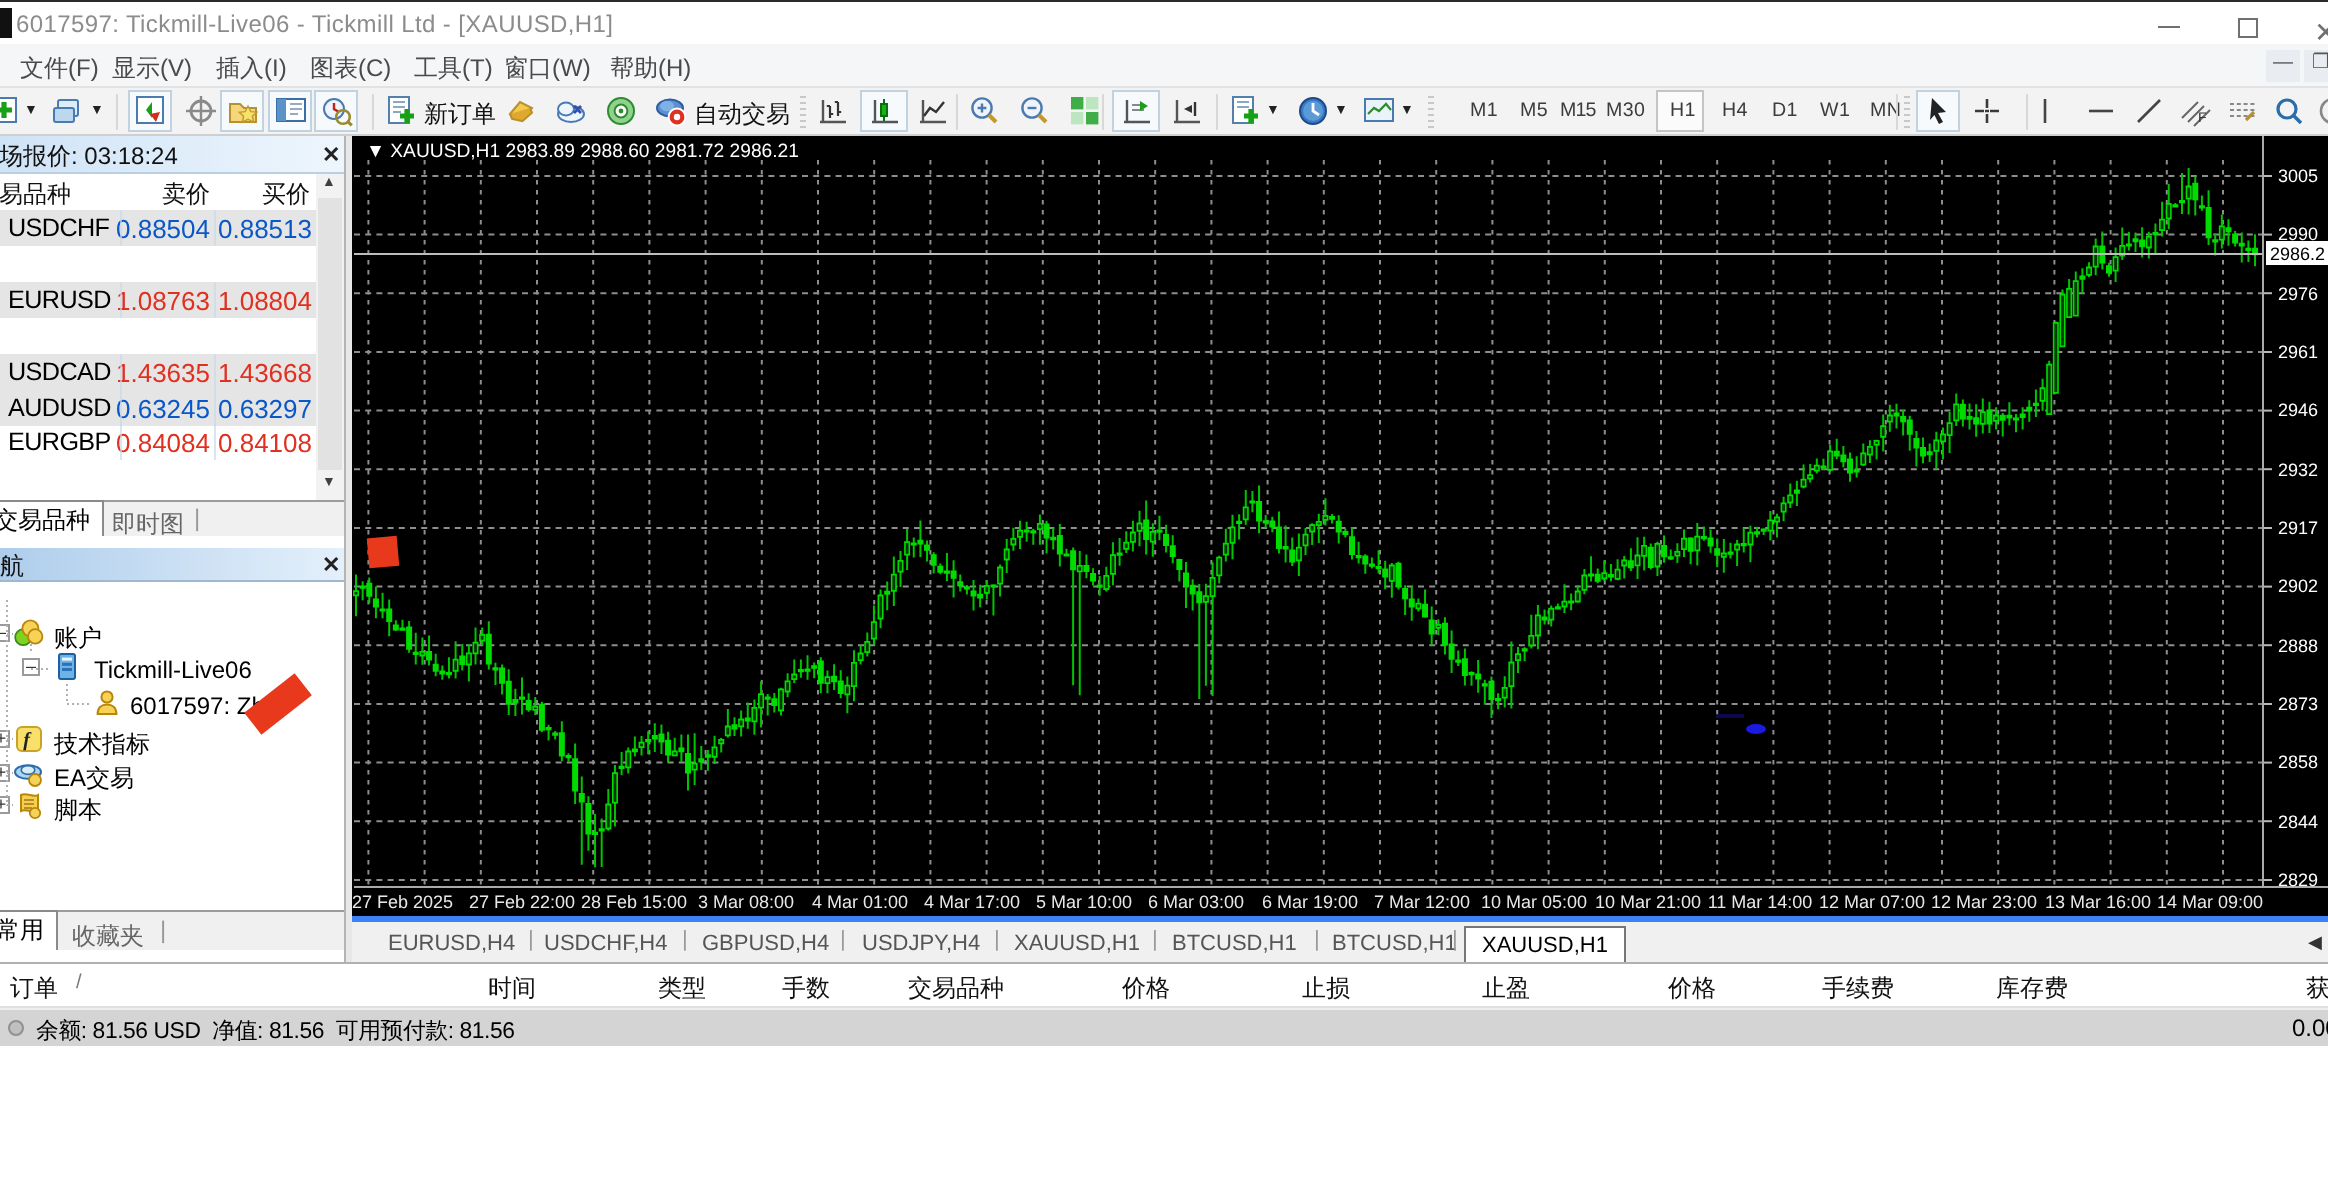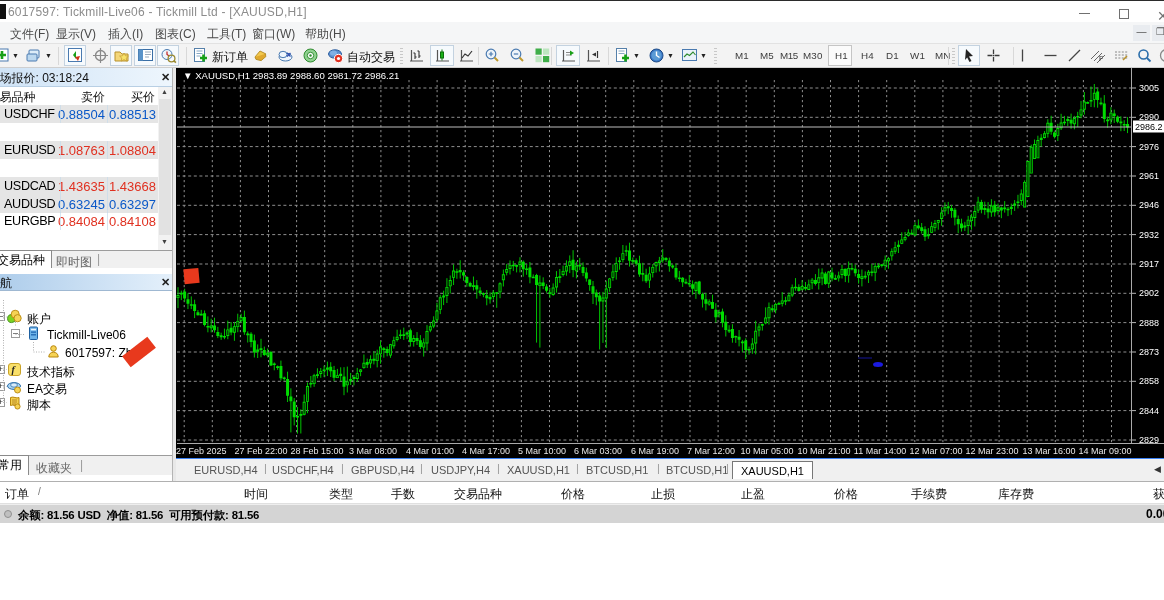--- a/index.html
+++ b/index.html
@@ -33,28 +33,28 @@
 #mw-sb{position:absolute;left:158px;top:19px;width:14px;height:163px;background:#f2f2f2}
 #mw-tabs{position:absolute;left:0;top:182px;width:172px;height:18px;background:#f0f0f0;border-top:1px solid #9c9c9c;font-size:12px;color:#666}
 .seltab{position:absolute;top:-1px;background:#fff;border:1px solid #8a8a8a;border-bottom:none;color:#000;padding:1px 6px 0 6px;height:18px}
 #nav{position:absolute;left:0;top:206px;width:172px;height:207px;background:#fff}
 #nav-title{position:absolute;left:0;top:0;width:172px;height:17px;background:linear-gradient(90deg,#aecdeb,#e4f0fb);border-bottom:1px solid #9fb8d2;font-size:12px;color:#111}
 .treerow{position:absolute;left:0;width:172px;height:17px;font-size:12px;color:#000;white-space:nowrap}
 .treerow .t{position:absolute;top:2px}
 .exp{position:absolute;width:9px;height:9px;border:1px solid #9a9a9a;background:#fff;font-size:9px;line-height:7px;text-align:center;color:#333;top:4px}
 #nav-tabs{position:absolute;left:0;top:181px;width:172px;height:20px;background:#f0f0f0;border-top:1px solid #9c9c9c;font-size:12px;color:#666}
 #vborder{position:absolute;left:172px;top:68px;width:4px;height:413px;background:#e8e8e8;border-left:1px solid #b4b4b4}
-#chtabs{position:absolute;left:176px;top:458px;width:988px;height:23px;background:#f0f0f0;border-top:1px solid #3b82f6;font-size:11px;color:#555}
+#chtabs{position:absolute;left:176px;top:458px;width:988px;height:23px;background:#f0f0f0;border-top:3px solid #3b82f6;font-size:11px;color:#555}
 #chtabs span{position:absolute;top:5px}
 #chtabs .sep{color:#999}
 #chtabs .sel{top:2px;background:#fff;border:1px solid #777;border-bottom:none;color:#000;padding:3px 8px 2px 8px;font-size:11px}
 #term-head{position:absolute;left:0;top:481px;width:1164px;height:23px;background:#fff;border-top:1px solid #b0b0b0;border-bottom:1px solid #e0e0e0;font-size:12px;color:#111}
 #term-head span{position:absolute;top:4px}
 #term-head .ra{text-align:right}
-#statusbar{position:absolute;left:0;top:504px;width:1164px;height:19px;background:#d4d4d4;border-top:1px solid #eee;font-size:12px;color:#000;font-weight:700}
+#statusbar{position:absolute;left:0;top:504px;width:1164px;height:19px;background:#d4d4d4;border-top:1px solid #eee;font-size:12px;color:#000;font-weight:400}
 #statusbar .dot{position:absolute;left:4px;top:5px;width:8px;height:8px;border:1px solid #909090;border-radius:50%;background:#c0c0c0}
 svg{position:absolute;left:0;top:0}
 </style></head>
 <body>
 <svg id="chart" width="1164" height="600" viewBox="0 0 1164 600">
 <rect x="176" y="68" width="988" height="390" fill="#000"></rect>
 <path d="M184.2 80V443M212.3 80V443M240.4 80V443M268.5 80V443M296.6 80V443M324.7 80V443M352.8 80V443M380.9 80V443M409.0 80V443M437.1 80V443M465.2 80V443M493.3 80V443M521.4 80V443M549.5 80V443M577.6 80V443M605.7 80V443M633.8 80V443M661.9 80V443M690.0 80V443M718.1 80V443M746.2 80V443M774.3 80V443M802.4 80V443M830.5 80V443M858.6 80V443M886.7 80V443M914.8 80V443M942.9 80V443M971.0 80V443M999.1 80V443M1027.2 80V443M1055.3 80V443M1083.4 80V443M1111.5 80V443" stroke="#8e8e8e" stroke-width="1" stroke-dasharray="2.2,2.8" fill="none"></path>
 <path d="M177 88.0H1131M177 117.3H1131M177 146.6H1131M177 176.0H1131M177 205.3H1131M177 234.6H1131M177 264.0H1131M177 293.3H1131M177 322.6H1131M177 352.0H1131M177 381.3H1131M177 410.6H1131M177 440.0H1131" stroke="#8e8e8e" stroke-width="1" stroke-dasharray="3,2.6" fill="none"></path>
 <path d="M178 287.2V308.1M181.32 290.6V300.1M184.64 288.7V301.6M187.96 293.2V309.1M191.28 296.4V309.1M194.6 299.7V318.1M197.92 310.1V315.5M201.24 309.9V315.3M204.56 310.5V326.4M207.88 316.4V332.3M211.2 318.7V332.4M214.52 317.7V332.7M217.84 326.9V338.1M221.16 332.7V339.9M224.48 328.6V339.2M227.8 320.6V339.2M231.12 322.0V335.3M234.44 322.1V340.8M237.76 313.7V332.2M241.08 313.8V322.7M244.4 310.6V334.8M247.72 331.4V342.5M251.04 332.2V347.3M254.36 334.6V357.5M257.68 344.4V358.0M261 338.8V357.3M264.32 346.6V355.9M267.64 348.5V357.5M270.96 350.9V366.0M274.28 362.4V370.3M277.6 365.5V369.8M280.92 360.6V380.6M284.24 376.6V380.8M287.56 371.7V402.0M290.88 388.3V432.4M294.2 398.1V425.4M297.52 407.0V433.6M300.84 409.3V433.5M304.16 394.5V415.4M307.48 382.5V413.2M310.8 376.0V387.6M314.12 373.8V386.8M317.44 368.3V378.3M320.76 368.0V377.8M324.08 365.6V377.1M327.4 361.6V376.0M330.72 362.2V377.0M334.04 365.9V381.2M337.36 368.9V378.1M340.68 367.3V381.1M344 367.2V395.2M347.32 366.6V392.5M350.64 373.0V385.0M353.96 375.0V385.4M357.28 367.9V382.0M360.6 369.0V376.2M363.92 354.5V368.8M367.24 358.6V368.0M370.56 355.3V368.2M373.88 351.2V364.4M377.2 349.7V367.4M380.52 340.7V363.7M383.84 347.0V357.7M387.16 346.5V356.3M390.48 343.9V357.8M393.8 336.6V348.6M397.12 329.7V341.5M400.44 329.7V338.9M403.76 327.6V339.9M407.08 331.3V339.1M410.4 328.6V346.6M413.72 335.2V346.6M417.04 332.1V345.0M420.36 335.1V349.1M423.68 338.3V356.6M427 325.1V350.6M430.32 322.5V332.2M433.64 316.3V328.2M436.96 302.8V322.4M440.28 294.8V314.1M443.6 290.7V305.1M446.92 278.2V303.0M450.24 275.5V293.5M453.56 264.4V285.0M456.88 268.7V278.8M460.2 260.2V278.5M463.52 270.2V280.8M466.84 276.1V286.8M470.16 281.7V287.1M473.48 276.5V290.5M476.8 280.1V298.7M480.12 287.2V295.8M483.44 292.5V297.2M486.76 290.0V305.3M490.08 292.4V303.6M493.4 290.3V299.7M496.72 292.2V307.8M500.04 282.2V298.2M503.36 269.5V286.5M506.68 263.9V275.4M510 260.4V274.5M513.32 260.9V270.9M516.64 264.4V272.4M519.96 257.2V272.4M523.28 260.4V276.7M526.6 264.0V274.8M529.92 262.0V283.3M533.24 274.4V277.9M536.56 273.8V342.6M539.88 275.5V347.6M543.2 277.3V289.1M546.52 284.1V292.7M549.84 288.0V297.9M553.16 283.4V295.8M556.48 271.1V292.6M559.8 269.0V282.9M563.12 265.6V276.5M566.44 260.4V275.7M569.76 255.4V273.1M573.08 250.2V277.2M576.4 261.6V278.4M579.72 257.9V270.1M583.04 262.4V276.2M586.36 267.6V281.6M589.68 279.4V290.8M593 281.0V304.0M596.32 289.6V305.3M599.64 292.0V349.5M602.96 291.9V342.9M606.28 281.1V348.0M609.6 277.9V291.8M612.92 264.4V280.8M616.24 257.4V279.6M619.56 257.1V269.7M622.88 245.0V262.4M626.2 245.5V256.1M629.52 242.7V266.6M632.84 257.5V264.1M636.16 258.4V266.1M639.48 255.7V276.8M642.8 262.8V281.3M646.12 268.7V283.0M649.44 266.7V288.0M652.76 264.0V277.5M656.08 261.6V272.5M659.4 256.9V271.5M662.72 249.1V262.7M666.04 257.0V261.8M669.36 257.6V271.7M672.68 264.4V268.8M676 263.6V279.7M679.32 270.9V281.8M682.64 277.1V286.9M685.96 278.8V284.2M689.28 275.1V286.7M692.6 280.4V294.6M695.92 281.5V298.9M699.24 280.9V294.8M702.56 292.6V307.5M705.88 292.9V310.4M709.2 299.3V305.7M712.52 294.7V308.8M715.84 303.2V322.6M719.16 309.6V317.5M722.48 308.6V327.3M725.8 315.3V336.5M729.12 325.2V333.0M732.44 324.2V342.7M735.76 335.6V342.9M739.08 330.0V346.4M742.4 339.9V352.4M745.72 338.3V359.0M749.04 346.6V354.6M752.36 338.1V353.8M755.68 320.7V354.3M759 323.5V336.5M762.32 323.6V330.6M765.64 307.4V324.3M768.96 302.5V324.6M772.28 304.8V312.3M775.6 302.7V313.3M778.92 301.7V304.1M782.24 292.1V306.5M785.56 296.8V305.1M788.88 292.6V301.2M792.2 284.5V297.1M795.52 278.1V290.7M798.84 284.3V291.6M802.16 280.2V290.5M805.48 282.0V290.6M808.8 279.6V290.1M812.12 278.0V289.2M815.44 274.1V285.5M818.76 268.6V289.5M822.08 268.4V285.2M825.4 271.8V284.8M828.72 270.9V288.0M832.04 267.7V281.4M835.36 274.7V280.0M838.68 271.6V281.5M842 264.7V278.5M845.32 268.7V282.1M848.64 261.5V282.7M851.96 263.2V270.4M855.28 264.7V276.4M858.6 269.3V283.6M861.92 269.5V286.4M865.24 271.4V279.3M868.56 270.0V283.0M871.88 264.1V276.3M875.2 262.9V281.1M878.52 263.4V268.8M881.84 264.2V267.5M885.16 255.5V270.2M888.48 256.9V268.7M891.8 248.4V260.6M895.12 241.8V254.0M898.44 240.4V253.0M901.76 232.3V244.1M905.08 232.0V241.3M908.4 229.3V236.7M911.72 229.4V235.0M915.04 222.4V236.1M918.36 219.4V229.6M921.68 223.0V233.6M925 226.3V240.9M928.32 228.1V238.8M931.64 221.8V232.9M934.96 220.1V231.5M938.28 219.9V229.7M941.6 207.2V225.8M944.92 202.4V215.9M948.24 201.9V214.2M951.56 205.0V217.8M954.88 207.9V225.4M958.2 215.5V233.2M961.52 218.7V231.6M964.84 221.8V231.0M968.16 215.9V234.2M971.48 213.8V229.7M974.8 206.0V226.5M978.12 196.8V213.0M981.44 199.8V213.3M984.76 201.7V214.8M988.08 202.1V218.4M991.4 199.2V216.8M994.72 200.9V216.5M998.04 203.6V214.7M1001.36 206.5V218.2M1004.68 201.1V212.6M1008 207.0V216.1M1011.32 203.6V214.8M1014.64 200.1V210.9M1017.96 194.8V208.5M1021.28 189.4V205.4M1024.6 180.4V194.6M1027.92 160.8V189.1M1031.24 144.7V165.7M1034.56 139.5V148.8M1037.88 135.7V150.5M1041.2 134.1V146.6M1044.52 131.1V138.5M1047.84 119.2V137.6M1051.16 115.7V134.7M1054.48 131.4V138.4M1057.8 123.8V141.0M1061.12 113.8V130.0M1064.44 115.9V125.2M1067.76 116.2V126.0M1071.08 113.6V128.8M1074.4 115.9V129.3M1077.72 111.8V127.1M1081.04 100.9V118.3M1084.36 92.0V114.6M1087.68 101.5V103.4M1091 86.5V107.0M1094.32 84.0V107.3M1097.64 88.3V107.7M1100.96 97.7V105.4M1104.28 95.1V122.5M1107.6 116.8V127.8M1110.92 107.2V124.2M1114.24 109.6V122.9M1117.56 115.5V123.2M1120.88 116.3V131.2M1124.2 120.2V131.0M1127.52 117.1V133.1" stroke="#00c400" stroke-width="1" fill="none"></path>
 <path d="M178 295.1V298.1M181.32 292.8V294.4M184.64 291.4V298.4M187.96 299.3V303.7M191.28 304.2V305.8M194.6 304.3V311.0M197.92 312.3V315.3M201.24 313.8V315.4M204.56 313.3V324.9M207.88 325.9V327.5M211.2 325.5V328.2M214.52 325.5V330.3M217.84 331.9V335.9M221.16 335.3V337.3M224.48 336.0V337.6M227.8 329.4V335.9M231.12 327.8V332.5M234.44 326.2V332.7M237.76 320.9V327.1M241.08 317.0V320.8M244.4 316.9V332.2M247.72 333.6V335.2M251.04 333.7V341.9M254.36 340.4V352.4M257.68 349.5V351.8M261 348.3V349.9M264.32 350.0V355.1M267.64 352.8V355.4M270.96 351.9V365.4M274.28 363.5V365.1M277.6 366.3V367.9M280.92 366.1V378.2M284.24 377.5V379.1M287.56 379.1V395.8M290.88 396.5V401.3M294.2 401.5V417.2M297.52 415.9V417.5M300.84 414.1V415.7M304.16 401.8V414.7M307.48 386.1V401.8M310.8 382.9V384.5M314.12 375.3V384.1M317.44 374.3V376.1M320.76 370.9V374.0M324.08 369.5V371.1M327.4 367.5V369.7M330.72 366.8V371.2M334.04 369.9V377.8M337.36 375.2V378.1M340.68 373.7V376.1M344 376.5V386.7M347.32 381.4V385.3M350.64 379.1V381.3M353.96 377.1V378.9M357.28 373.2V378.9M360.6 369.5V372.1M363.92 362.8V368.1M367.24 362.1V364.7M370.56 359.3V363.6M373.88 358.7V360.7M377.2 353.5V361.1M380.52 346.6V354.3M383.84 348.3V349.9M387.16 349.1V353.0M390.48 344.2V355.6M393.8 340.2V346.2M397.12 336.8V340.0M400.44 334.5V336.1M403.76 334.3V335.9M407.08 332.6V334.4M410.4 330.3V341.9M413.72 338.1V342.0M417.04 337.9V341.1M420.36 340.3V347.0M423.68 342.4V347.6M427 331.0V343.5M430.32 326.3V330.5M433.64 320.5V326.5M436.96 310.6V319.8M440.28 297.3V309.8M443.6 295.4V297.4M446.92 286.9V295.9M450.24 280.0V286.3M453.56 270.6V277.8M456.88 271.2V272.8M460.2 269.9V272.2M463.52 272.3V275.4M466.84 277.1V282.9M470.16 282.9V286.4M473.48 285.3V286.9M476.8 285.2V289.4M480.12 290.6V293.1M483.44 293.1V294.7M486.76 295.2V298.3M490.08 296.9V299.2M493.4 292.5V296.9M496.72 292.2V293.8M500.04 283.3V292.3M503.36 274.3V280.2M506.68 269.0V272.7M510 264.9V268.9M513.32 264.7V266.3M516.64 265.1V266.7M519.96 261.5V265.0M523.28 261.7V269.3M526.6 268.4V270.1M529.92 267.5V277.2M533.24 276.7V278.3M536.56 275.1V285.1M539.88 282.5V286.1M543.2 282.5V286.0M546.52 286.5V290.7M549.84 292.2V293.9M553.16 287.5V295.0M556.48 277.1V287.4M559.8 276.3V277.9M563.12 270.9V274.9M566.44 265.8V271.4M569.76 261.3V265.9M573.08 259.7V270.0M576.4 265.5V271.3M579.72 264.8V266.4M583.04 267.0V273.0M586.36 272.6V278.5M589.68 279.5V285.0M593 286.3V293.2M596.32 292.4V297.2M599.64 295.6V301.6M602.96 297.6V301.4M606.28 288.5V298.5M609.6 278.4V288.1M612.92 271.4V277.8M616.24 263.2V271.9M619.56 260.4V262.0M622.88 253.2V260.1M626.2 250.2V251.8M629.52 250.5V260.8M632.84 260.1V261.7M636.16 260.2V263.7M639.48 263.3V274.5M642.8 273.0V274.7M646.12 274.7V281.3M649.44 273.4V280.6M652.76 266.9V273.1M656.08 262.1V266.2M659.4 260.5V263.0M662.72 257.5V260.4M666.04 258.0V259.9M669.36 260.4V266.3M672.68 265.5V267.5M676 268.1V277.5M679.32 277.5V279.1M682.64 277.8V282.2M685.96 281.8V283.4M689.28 283.0V284.6M692.6 284.3V288.7M695.92 282.3V290.9M699.24 281.4V293.5M702.56 294.0V299.6M705.88 299.3V303.8M709.2 301.4V304.6M712.52 301.9V308.8M715.84 309.8V317.2M719.16 312.0V314.4M722.48 311.4V322.7M725.8 321.7V329.9M729.12 329.8V331.4M732.44 329.1V338.0M735.76 336.0V337.6M739.08 336.7V339.7M742.4 341.6V343.2M745.72 340.4V350.0M749.04 349.0V350.6M752.36 343.5V349.3M755.68 330.8V343.5M759 326.6V330.5M762.32 324.1V325.7M765.64 317.5V323.2M768.96 307.2V318.2M772.28 308.3V310.3M775.6 303.9V310.3M778.92 303.1V304.7M782.24 300.4V303.7M785.56 300.2V301.8M788.88 295.3V301.2M792.2 287.3V295.4M795.52 286.7V288.3M798.84 286.9V290.9M802.16 286.1V289.7M805.48 287.0V288.7M808.8 284.4V289.9M812.12 279.7V283.2M815.44 280.1V284.1M818.76 277.3V283.1M822.08 272.5V278.4M825.4 273.4V284.0M828.72 271.5V283.7M832.04 272.5V278.6M835.36 278.1V279.7M838.68 275.5V278.3M842 268.9V275.0M845.32 268.8V275.9M848.64 267.9V275.6M851.96 268.0V269.6M855.28 268.7V273.3M858.6 274.1V277.9M861.92 276.3V278.9M865.24 275.8V277.4M868.56 271.8V275.3M871.88 271.5V273.1M875.2 265.9V272.7M878.52 265.6V267.2M881.84 264.3V265.9M885.16 259.7V265.8M888.48 258.2V261.3M891.8 251.2V256.3M895.12 247.2V251.7M898.44 244.7V246.9M901.76 239.4V243.8M905.08 237.1V239.8M908.4 232.4V235.8M911.72 232.7V234.3M915.04 225.2V235.4M918.36 225.4V228.2M921.68 227.3V231.1M925 229.3V236.8M928.32 234.6V236.2M931.64 226.2V232.8M934.96 223.0V227.8M938.28 220.0V222.8M941.6 212.6V218.9M944.92 207.3V211.3M948.24 206.2V208.3M951.56 208.0V211.1M954.88 209.8V217.4M958.2 219.0V224.3M961.52 223.5V228.3M964.84 225.6V227.6M968.16 219.7V225.9M971.48 216.7V221.1M974.8 211.1V218.0M978.12 201.7V210.6M981.44 201.9V209.7M984.76 208.0V209.9M988.08 208.6V212.2M991.4 205.6V212.4M994.72 204.7V212.2M998.04 207.3V210.9M1001.36 207.4V210.4M1004.68 207.4V209.2M1008 208.7V210.3M1011.32 206.7V209.0M1014.64 203.4V205.7M1017.96 201.4V203.0M1021.28 193.6V200.9M1024.6 181.9V207.5M1027.92 161.0V196.9M1031.24 146.8V173.6M1034.56 144.0V159.0M1037.88 140.1V158.3M1041.2 137.7V139.9M1044.52 133.3V137.9M1047.84 122.8V133.8M1051.16 122.7V131.8M1054.48 132.6V136.7M1057.8 128.1V135.8M1061.12 122.5V128.2M1064.44 121.7V123.3M1067.76 119.1V121.1M1071.08 119.7V123.6M1074.4 118.0V124.2M1077.72 116.0V117.6M1081.04 109.4V115.5M1084.36 101.5V109.7M1087.68 102.1V103.7M1091 100.0V101.6M1094.32 92.8V99.8M1097.64 91.4V100.1M1100.96 102.6V104.2M1104.28 103.5V119.1M1107.6 119.6V121.2M1110.92 112.7V120.3M1114.24 113.6V116.1M1117.56 116.7V121.8M1120.88 121.4V123.2M1124.2 123.9V125.5M1127.52 123.9V127.6" stroke="#00dc00" stroke-width="3" fill="none"></path>

